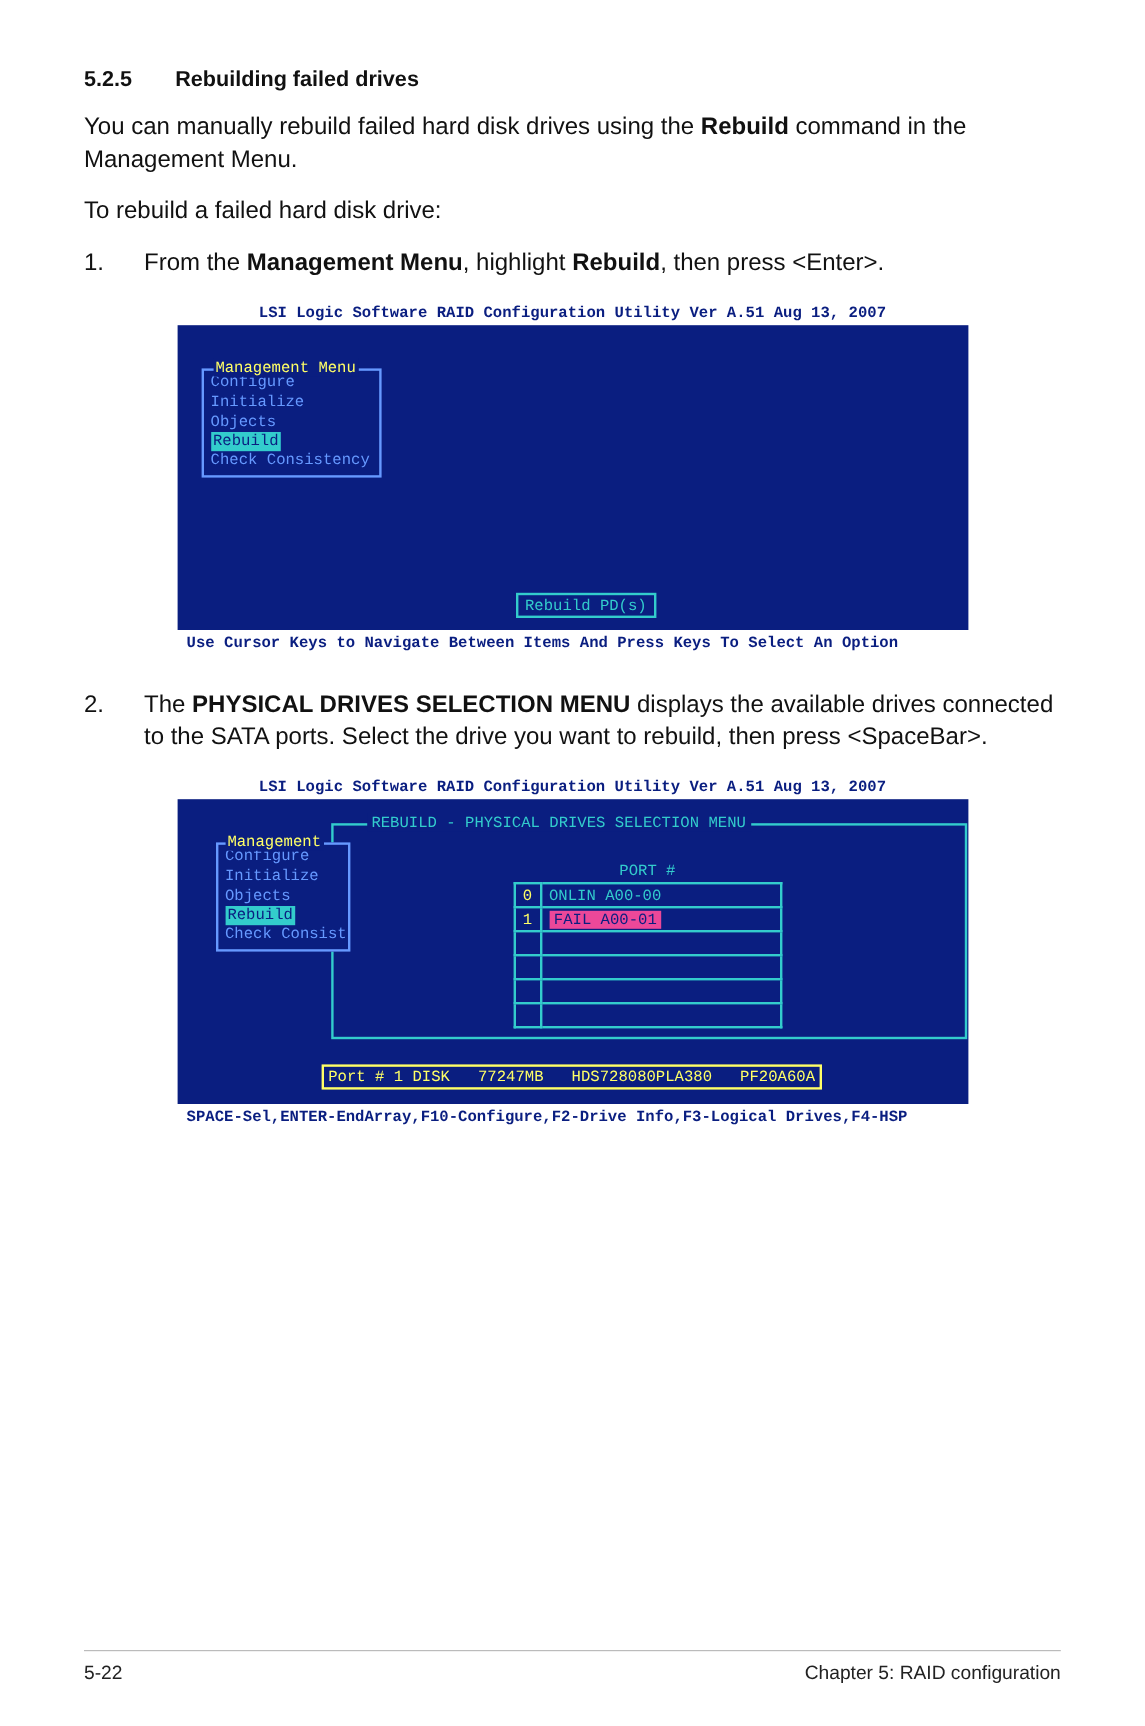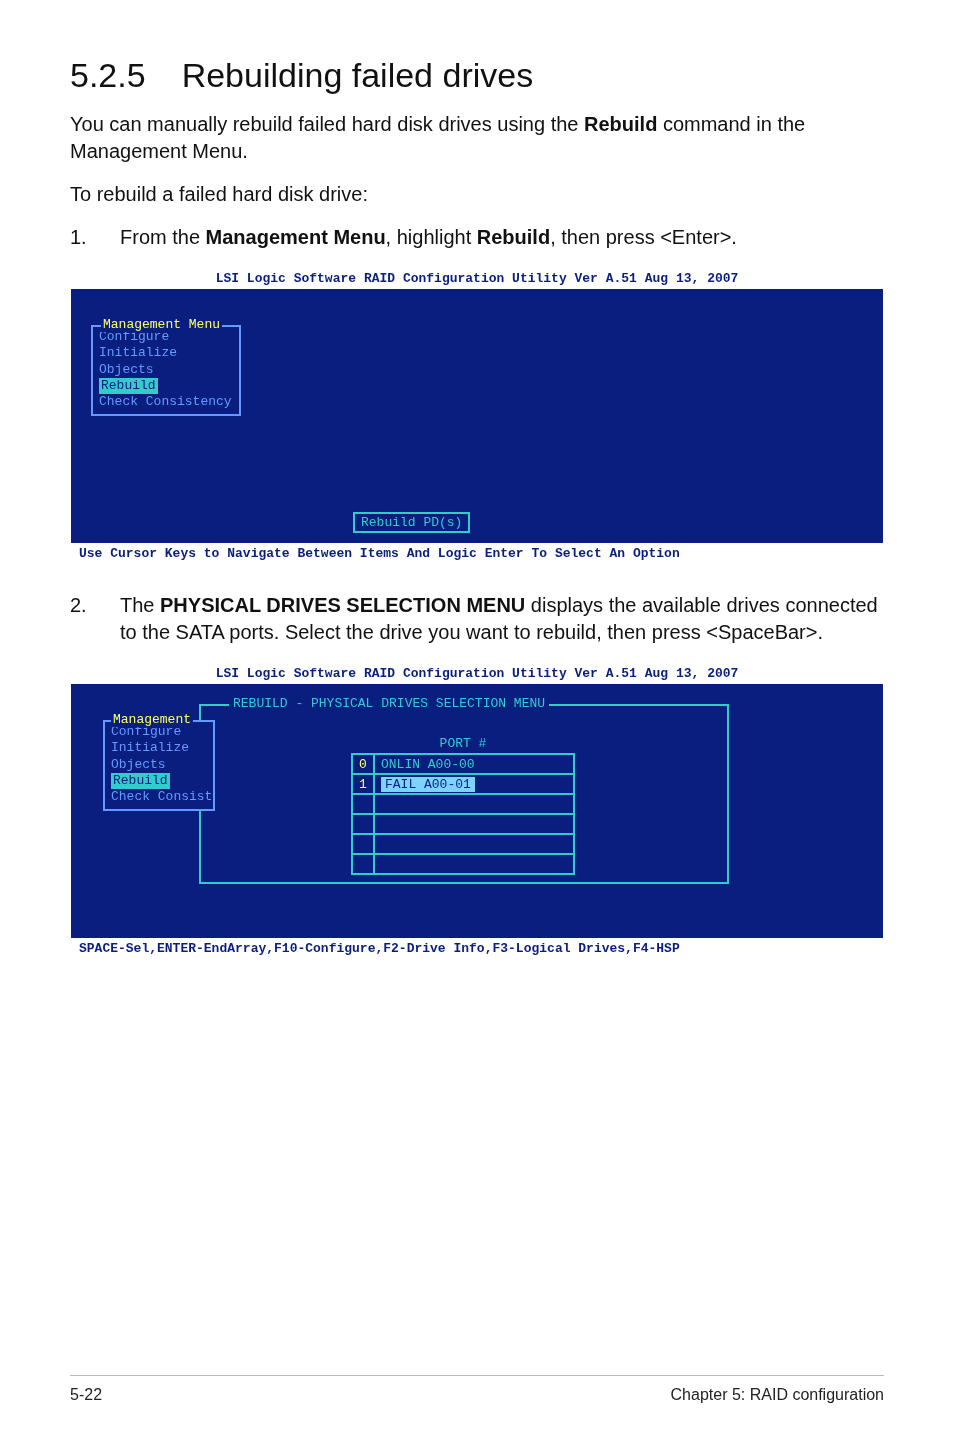--- a/index.html
+++ b/index.html
@@ -6,41 +6,41 @@
   html, body { margin: 0; padding: 0; }
   body {
     width: 954px;
     height: 1438px;
     background: #ffffff;
     font-family: Arial, Helvetica, sans-serif;
     color: #111;
     padding: 56px 70px 0 70px;
   }
   .section-heading {
-    font-size: 34px;
-    font-weight: normal;
+    font-size: 18px;
+    font-weight: bold;
     margin: 0 0 16px 0;
   }
   .section-number { margin-right: 36px; }
   p.body {
     font-size: 20px;
     line-height: 1.35;
     margin: 0 0 16px 0;
   }
   p.body b { font-weight: bold; }
   .step-row {
     display: flex;
     font-size: 20px;
     line-height: 1.35;
     margin: 0 0 16px 0;
   }
   .step-num { width: 50px; flex: 0 0 50px; }
   .step-text { flex: 1; }
   .console-wrap {
-    width: 812px;
+    width: 659px;
     margin: 0 auto 28px auto;
     font-family: "Courier New", monospace;
   }
   .console-title {
     background: #ffffff;
     color: #0a1e80;
     font-weight: bold;
     font-size: 13px;
     padding: 3px 8px;
     text-align: center;
@@ -137,21 +137,21 @@
   .port-grid td.num {
     width: 22px;
     text-align: center;
     color: #ffff66;
   }
   .port-grid td.val {
     width: 200px;
     padding: 0 6px;
   }
   .port-grid td.val .hl-cell {
-    background: #7dd3fc;
+    background: #ec4899;
     color: #0a1e80;
     padding: 0 4px;
     display: inline-block;
   }
   .status-box {
     position: absolute;
     border: 2px solid #ffff66;
     color: #ffff66;
     background: #0a1e80;
     padding: 1px 4px;
@@ -197,21 +197,21 @@
     <div class="menu-box" style="top:36px; left:20px; width:150px;">
       <div class="box-title">Management Menu</div>
       <div class="menu-item">Configure</div>
       <div class="menu-item">Initialize</div>
       <div class="menu-item">Objects</div>
       <div><span class="menu-item hl">Rebuild</span></div>
       <div class="menu-item">Check Consistency</div>
     </div>
     <div class="small-box" style="bottom:10px; left:282px;">Rebuild PD(s)</div>
   </div>
-  <div class="console-footer">Use Cursor Keys to Navigate Between Items And Logic Enter To Select An Option</div>
+  <div class="console-footer">Use Cursor Keys to Navigate Between Items And Press Keys To Select An Option</div>
 </div>
 
 <div class="step-row">
   <div class="step-num">2.</div>
   <div class="step-text">
     <span>The </span><b>PHYSICAL DRIVES SELECTION MENU</b><span> displays the available drives connected to the SATA ports. Select the drive you want to rebuild, then press &lt;SpaceBar&gt;.</span>
   </div>
 </div>
 
 <div class="console-wrap">
@@ -256,20 +256,21 @@
               <td class="val"></td>
             </tr>
         <tr>
               <td class="num"></td>
               <td class="val"></td>
             </tr>
       </tbody>
         </table>
     </div>
 
+    <div class="status-box" style="bottom:12px; left:120px;">Port # 1 DISK   77247MB   HDS728080PLA380   PF20A60A</div>
 
   </div>
   <div class="console-footer">SPACE-Sel,ENTER-EndArray,F10-Configure,F2-Drive Info,F3-Logical Drives,F4-HSP</div>
 </div>
 
 <div class="page-footer">
   <span>5-22</span>
   <span>Chapter 5: RAID configuration</span>
 </div>
 

